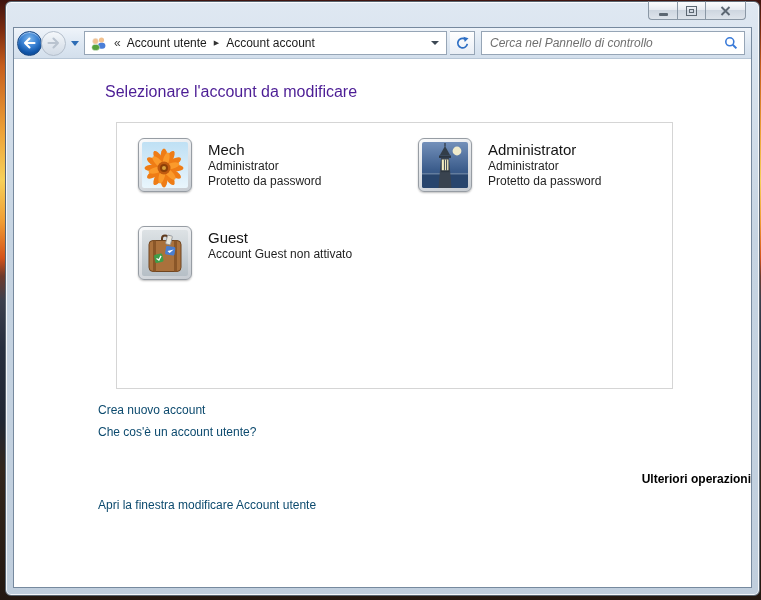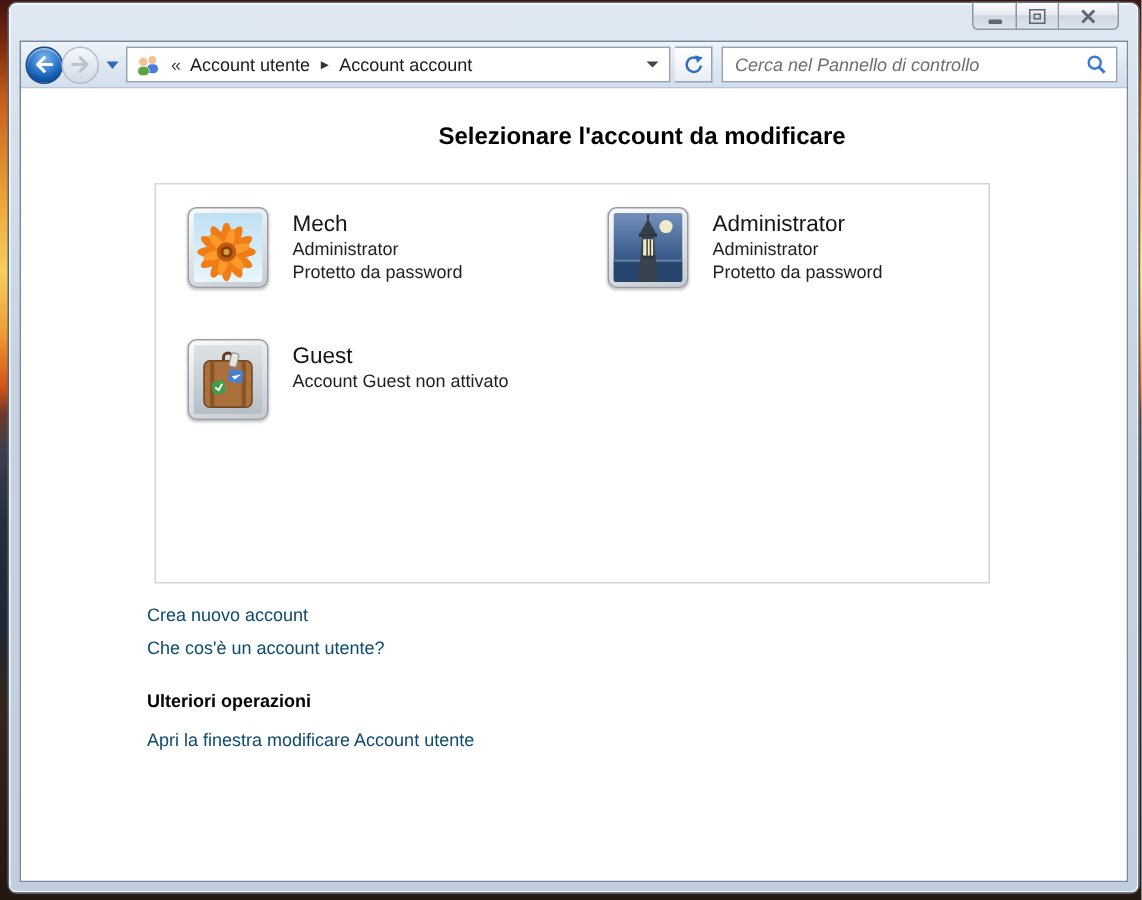--- a/index.html
+++ b/index.html
@@ -74,39 +74,39 @@
     width:264px;height:24px;box-sizing:border-box;flex:none;background:#fff;border:1px solid #96a5b6;
     display:flex;align-items:center;padding:0 6px;gap:20px;margin-left:3px;
   }
   .searchbox input{
     border:none;outline:none;flex:1;min-width:0;background:transparent;
     font-family:"Liberation Sans",sans-serif;font-size:12px;color:#333;
   }
   .searchbox input::placeholder{color:#6f6f6f;font-style:italic;}
   
   .content{flex:1;background:#fff;padding:24px 0 0 84px;box-sizing:border-box;overflow:hidden;}
-  .page-title{font-size:16px;font-weight:700;color:#000000;margin:0 0 21px 7px;text-align:center;}
+  .page-title{font-size:16px;font-weight:400;color:#4c1d95;margin:0 0 21px 7px;}
   .accounts-box{
-    width:557px;height:267px;box-sizing:border-box;margin-left:5px;
+    width:557px;height:267px;box-sizing:border-box;margin-left:18px;
     border:1px solid #d5d5d5;padding:15px 0 0 21px;
   }
   .tiles{display:grid;grid-template-columns:280px 250px;row-gap:34px;}
   .tile{display:flex;gap:16px;align-items:flex-start;cursor:pointer;}
   .user-icon{
     width:46px;height:46px;padding:3px;flex:none;border-radius:6px;
     border:1px solid #979da4;background:linear-gradient(160deg,#fafbfc,#c6cbd1);
     box-shadow:0 1px 2px rgba(0,0,0,.25);
   }
   .user-icon svg{display:block;border-radius:2px;}
   .tile-text{padding-top:3px;}
   .tile-name{font-size:15px;color:#141414;line-height:18px;}
   .tile-line{font-size:12px;color:#1f1f1f;line-height:15px;}
   .links{margin:10px 0 0 0;}
   a.cpl-link{display:block;color:#0c4a6e;text-decoration:none;font-size:12px;line-height:22px;cursor:pointer;}
-  .more{margin-top:17px;}
+  .more{margin-top:29px;text-align:right;}
   .more-heading{font-size:12px;font-weight:bold;color:#000;margin:0 0 11px 0;}
   .more-item{display:flex;align-items:center;gap:7px;margin-bottom:8px;}
   .more-item .shield{flex:none;margin-left:2px;display:flex;}
   .more-item a.cpl-link{line-height:17px;}
 </style>
 </head>
 <body>
 
 <div class="window">
   <div class="titlebar">

